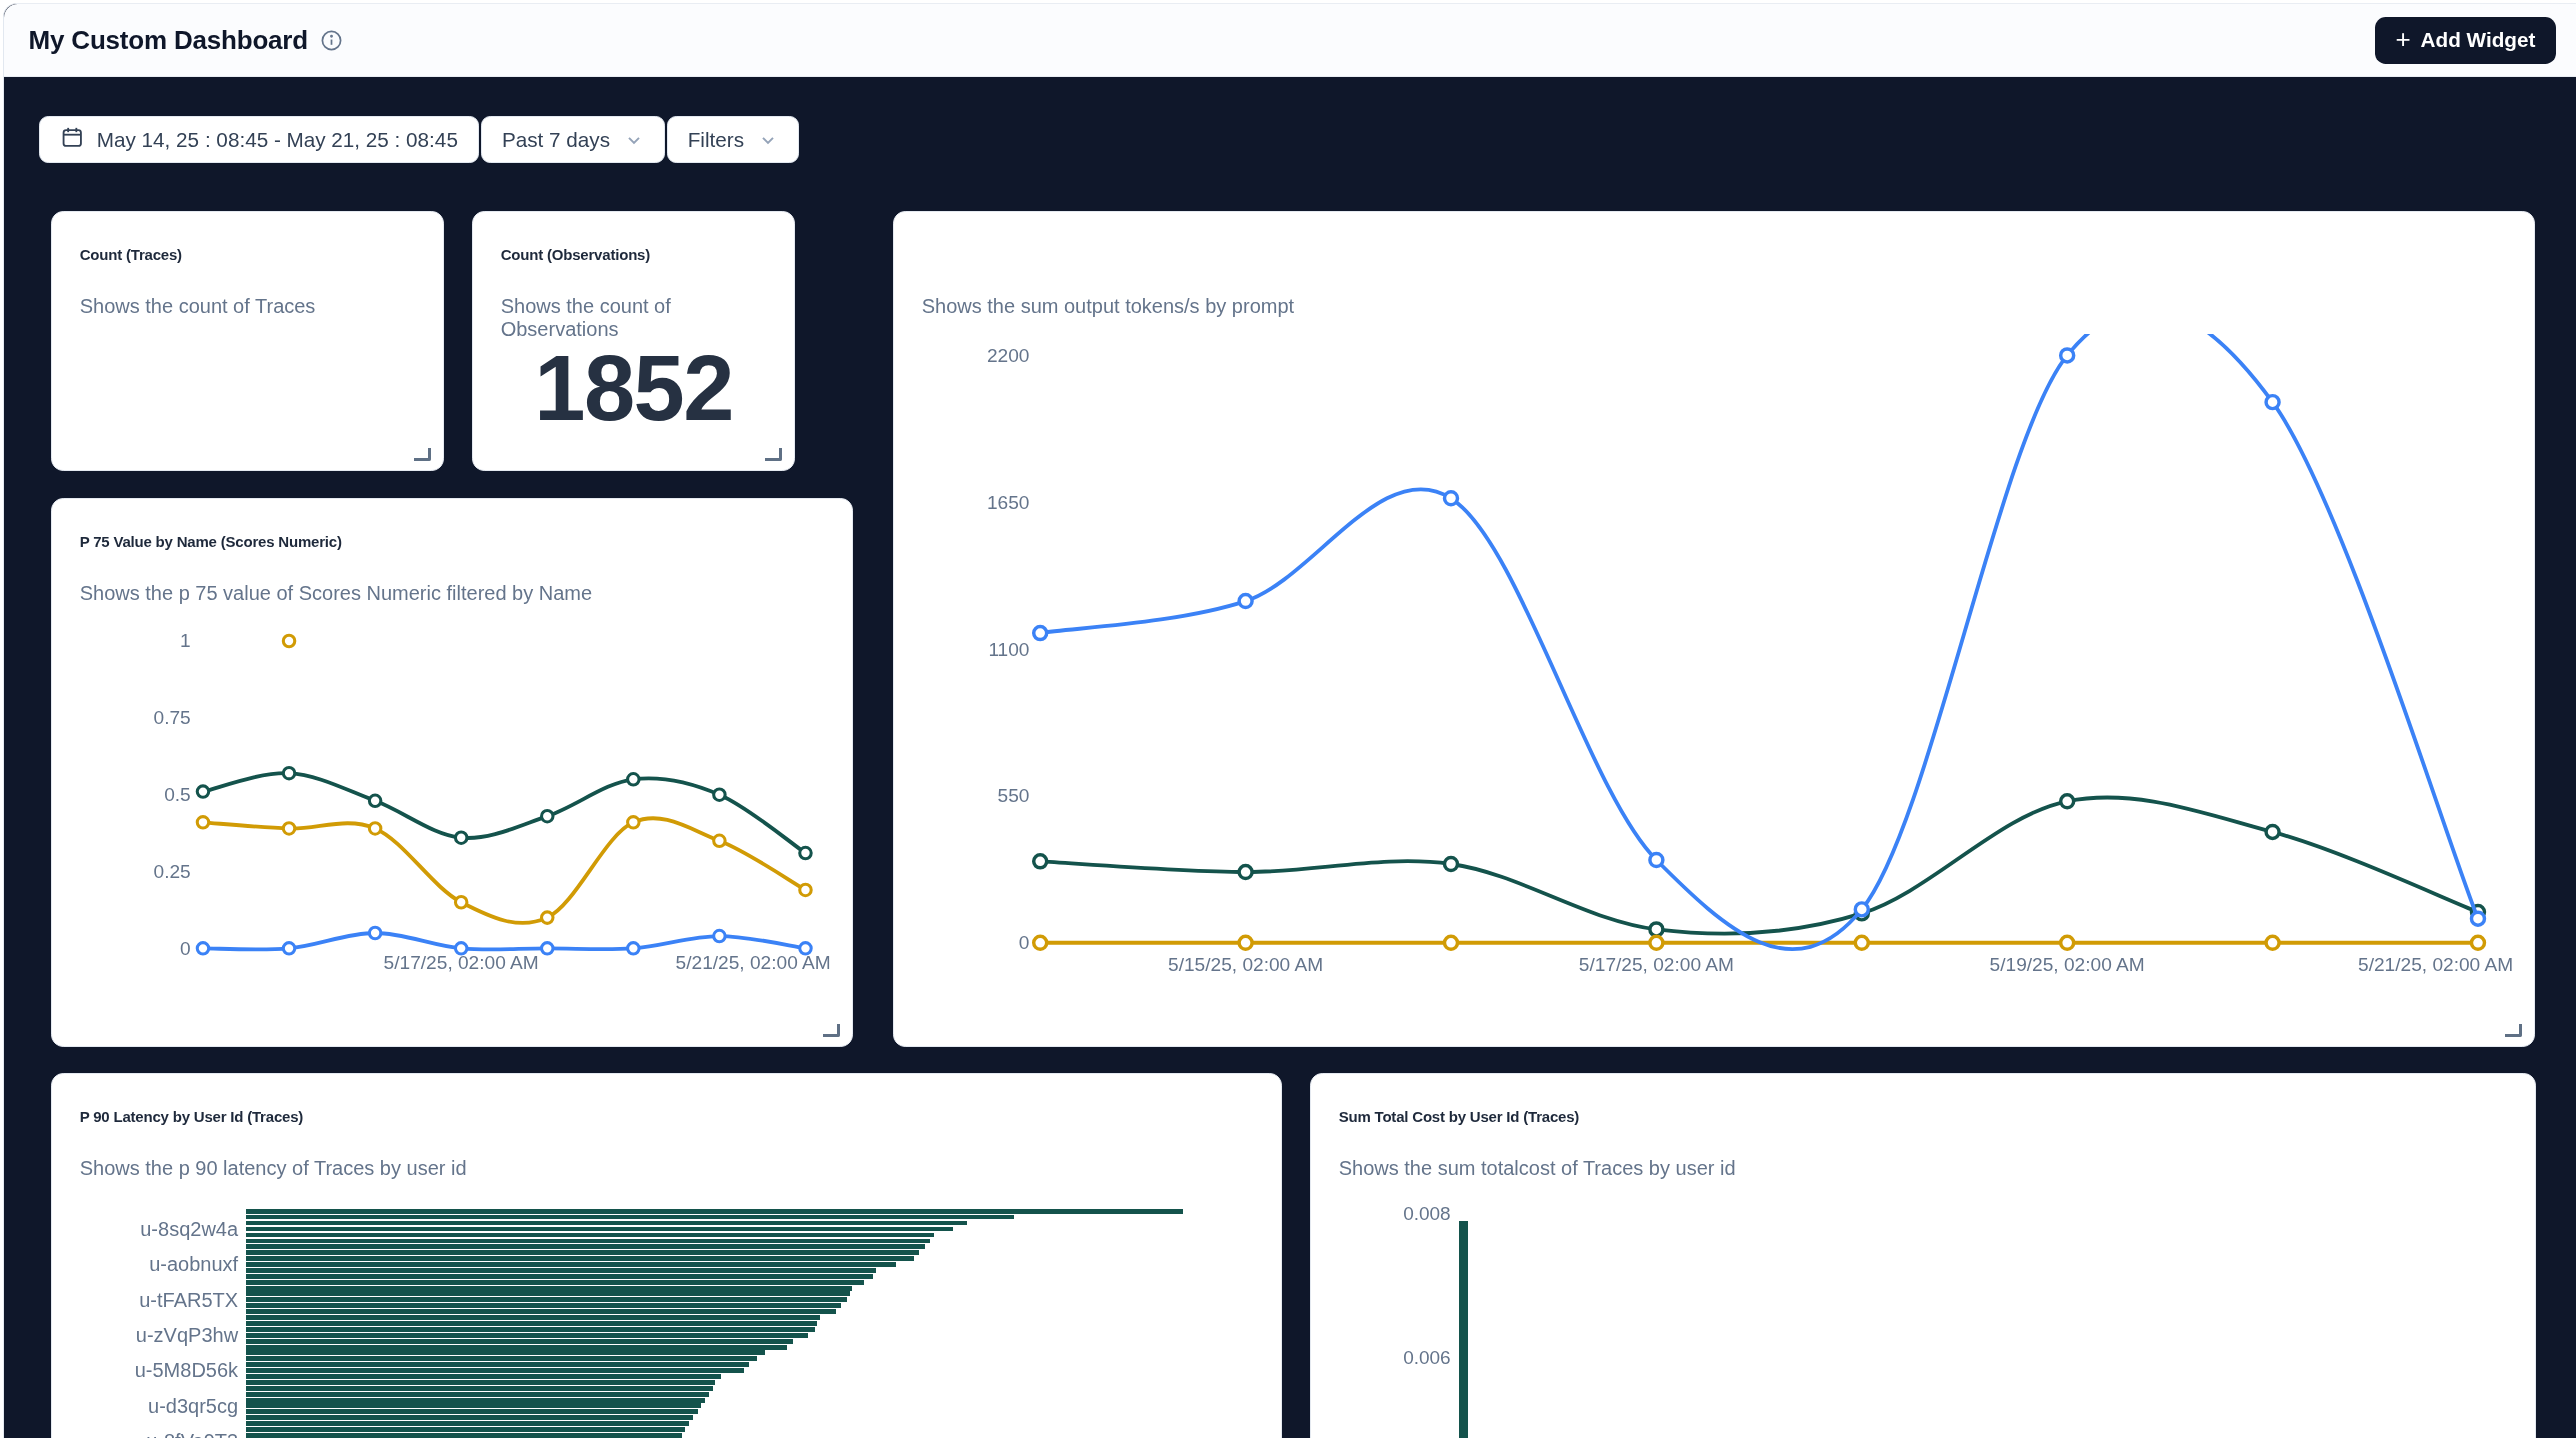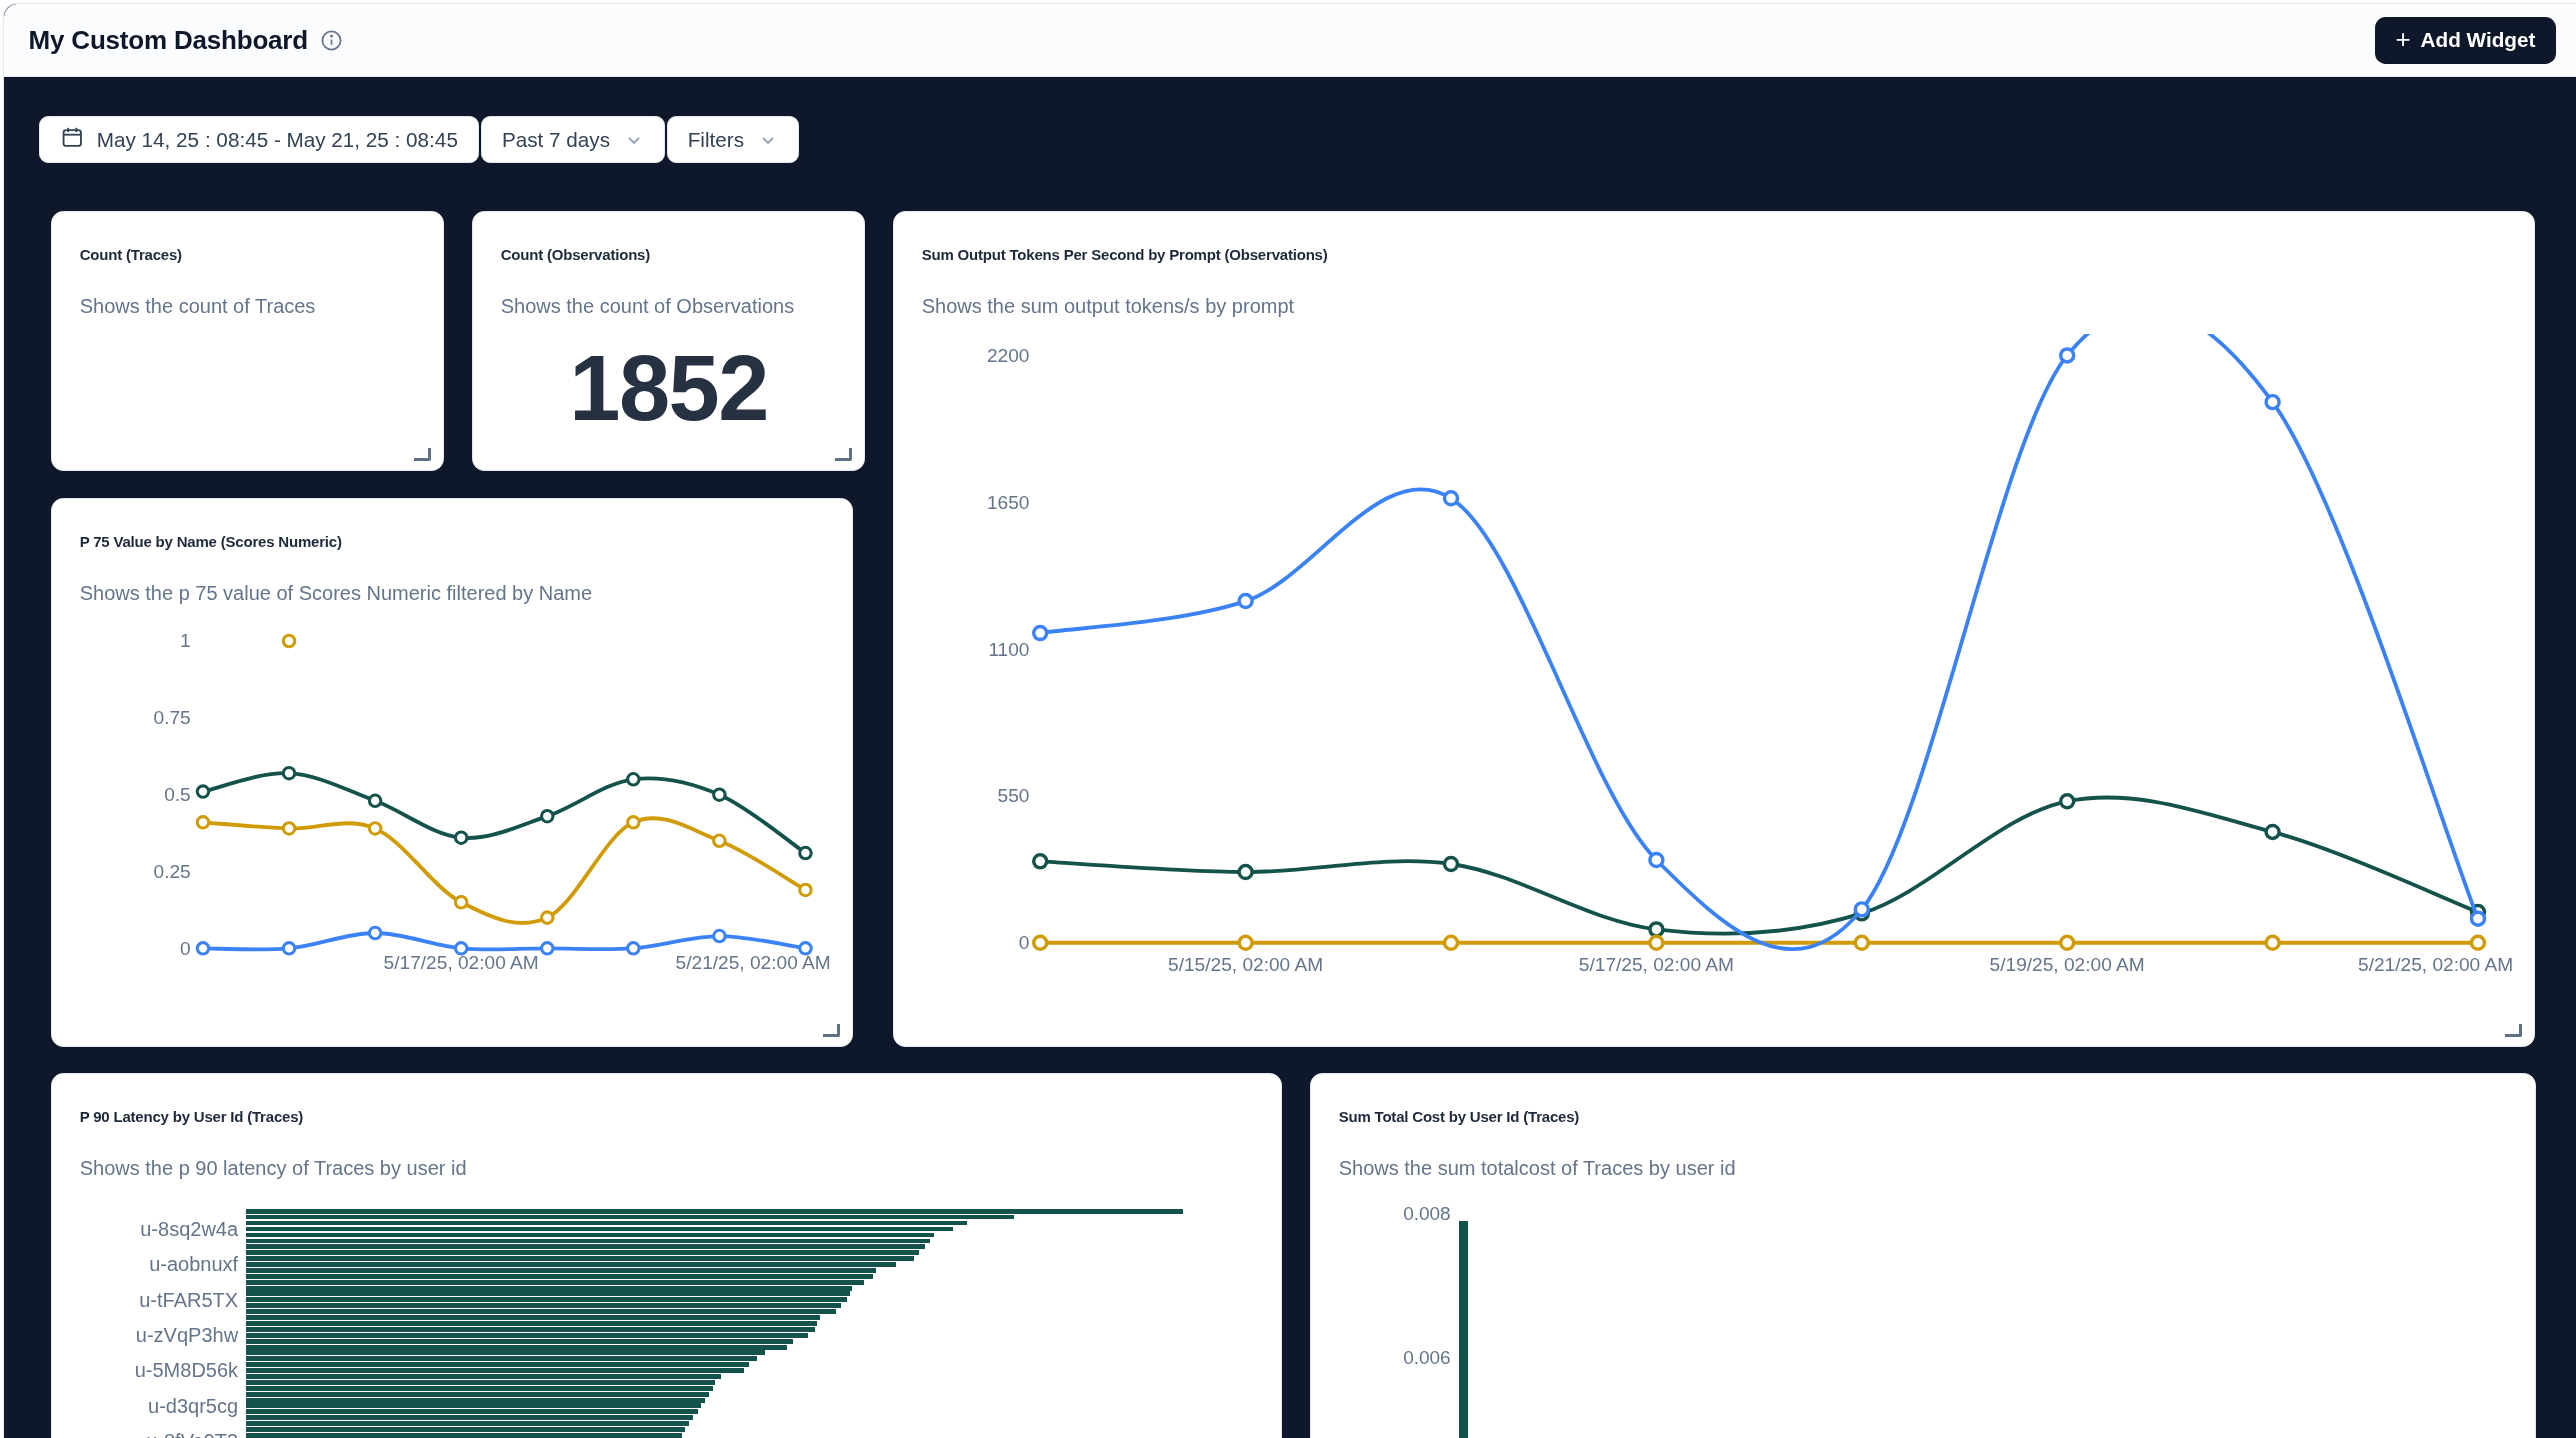--- a/index.html
+++ b/index.html
@@ -33,21 +33,21 @@
     color: #1e293b; letter-spacing: -0.2px; }
   .card-sub { position: absolute; left: 27.6px; top: 83px; font-size: 20px; color: #64748b; }
   .resize-handle { position: absolute; right: 12.2px; bottom: 9.2px; width: 17px; height: 13px;
     border-right: 3.8px solid #5f7085; border-bottom: 3.8px solid #5f7085;
     border-bottom-right-radius: 2.3px; cursor: nwse-resize; }
   .big-number { position: absolute; left: 0; right: 0; top: 130px; text-align: center;
     font-size: 92px; font-weight: 700; color: #263142; letter-spacing: -1.5px; line-height: 1; }
 
   
   #card-count-traces { left: 47px; top: 207px; width: 393px; height: 260px; }
-  #card-count-observations { left: 468px; top: 207px; width: 393px; height: 260px; }
+  #card-count-observations { left: 468px; top: 207px; width: 323px; height: 260px; }
   #card-tokens { left: 889px; top: 207px; width: 1642px; height: 836px; }
   #card-p75 { left: 47px; top: 494px; width: 802px; height: 549px; }
   #card-p90 { left: 47px; top: 1069px; width: 1231px; height: 429px; }
   #card-cost { left: 1306px; top: 1069px; width: 1226px; height: 429px; }
 
   svg.linechart { position: absolute; }
   #svg-tokens { left: 13.8px; top: 122px; }
   #svg-p75 { left: 13.8px; top: 116px; }
 
   
@@ -121,21 +121,20 @@
   </div>
 
   <div class="card" id="card-count-observations">
     <div class="card-title">Count (Observations)</div>
     <div class="card-sub">Shows the count of Observations</div>
     <div class="big-number">1852</div>
     <span class="resize-handle"></span>
   </div>
 
   <div class="card" id="card-tokens">
-    <div class="card-title">Sum Output Tokens Per Second by Prompt (Observations)</div>
     <div class="card-sub">Shows the sum output tokens/s by prompt</div>
     <svg class="linechart" id="svg-tokens" width="1615" height="673" viewBox="0 0 2110 880">
         <g>
           <text x="158" y="796" text-anchor="end" dominant-baseline="central" fill="#64748b" font-size="25">0</text>
           <text x="158" y="604" text-anchor="end" dominant-baseline="central" fill="#64748b" font-size="25">550</text>
           <text x="158" y="412" text-anchor="end" dominant-baseline="central" fill="#64748b" font-size="25">1100</text>
           <text x="158" y="220" text-anchor="end" dominant-baseline="central" fill="#64748b" font-size="25">1650</text>
           <text x="158" y="28" text-anchor="end" dominant-baseline="central" fill="#64748b" font-size="25">2200</text>
           <text x="440.57" y="824" text-anchor="middle" dominant-baseline="central" fill="#64748b" font-size="25">5/15/25, 02:00 AM</text>
           <text x="977.71" y="824" text-anchor="middle" dominant-baseline="central" fill="#64748b" font-size="25">5/17/25, 02:00 AM</text>

